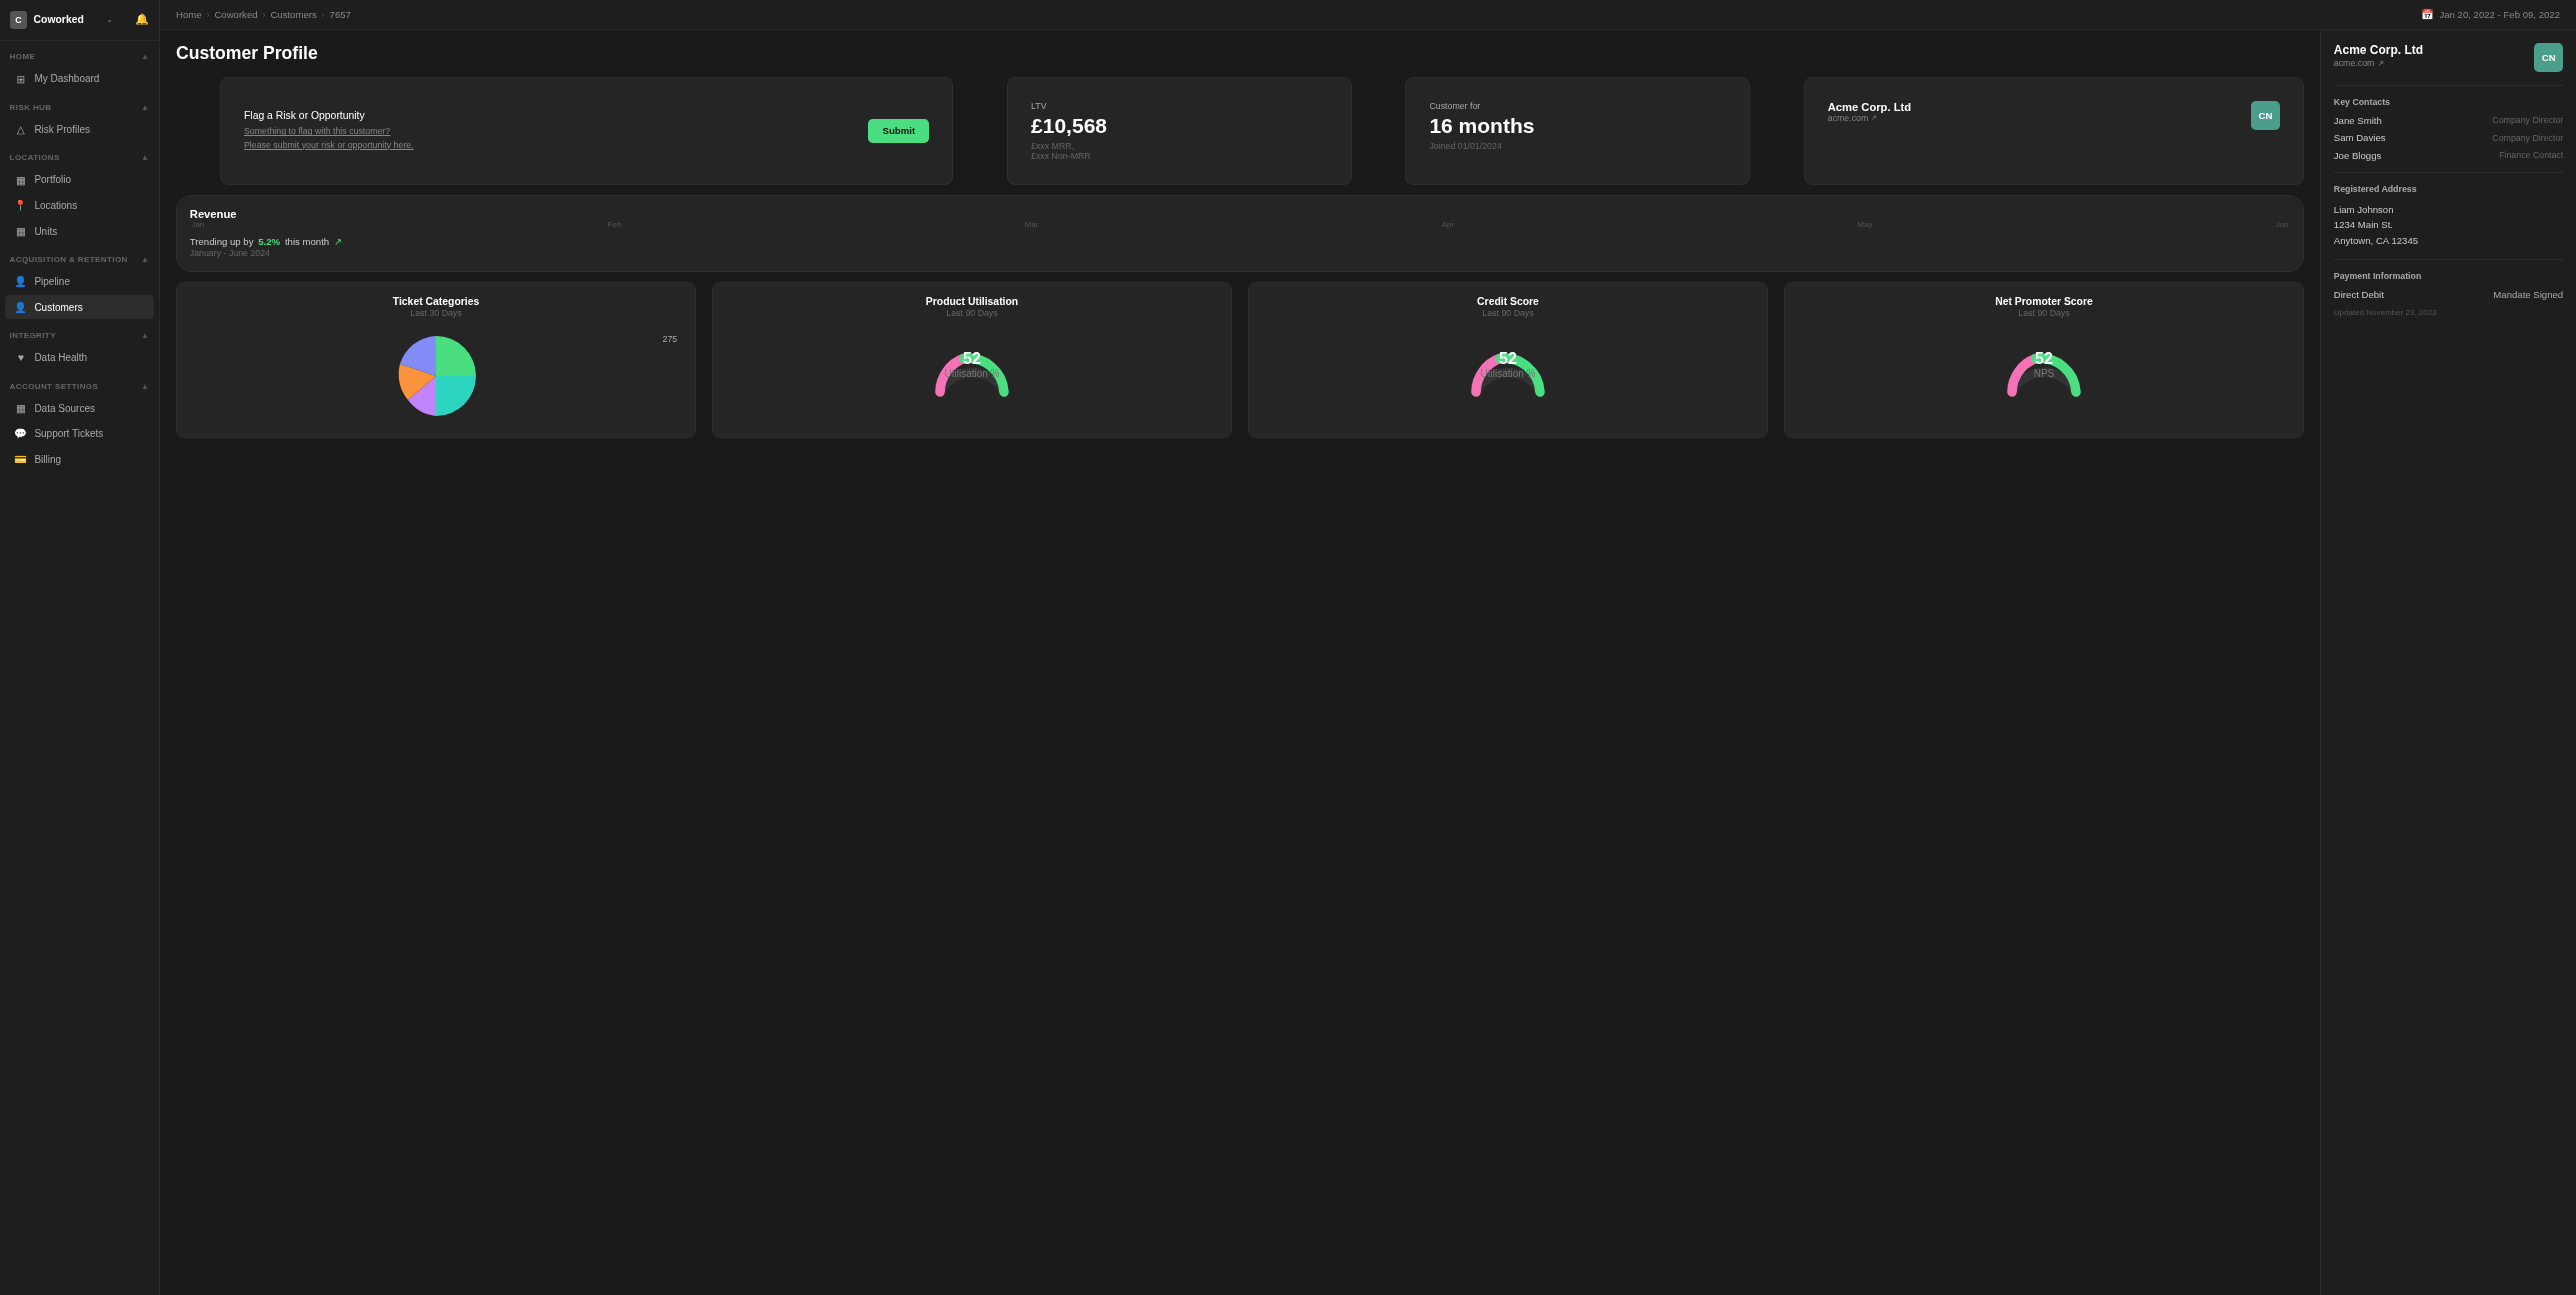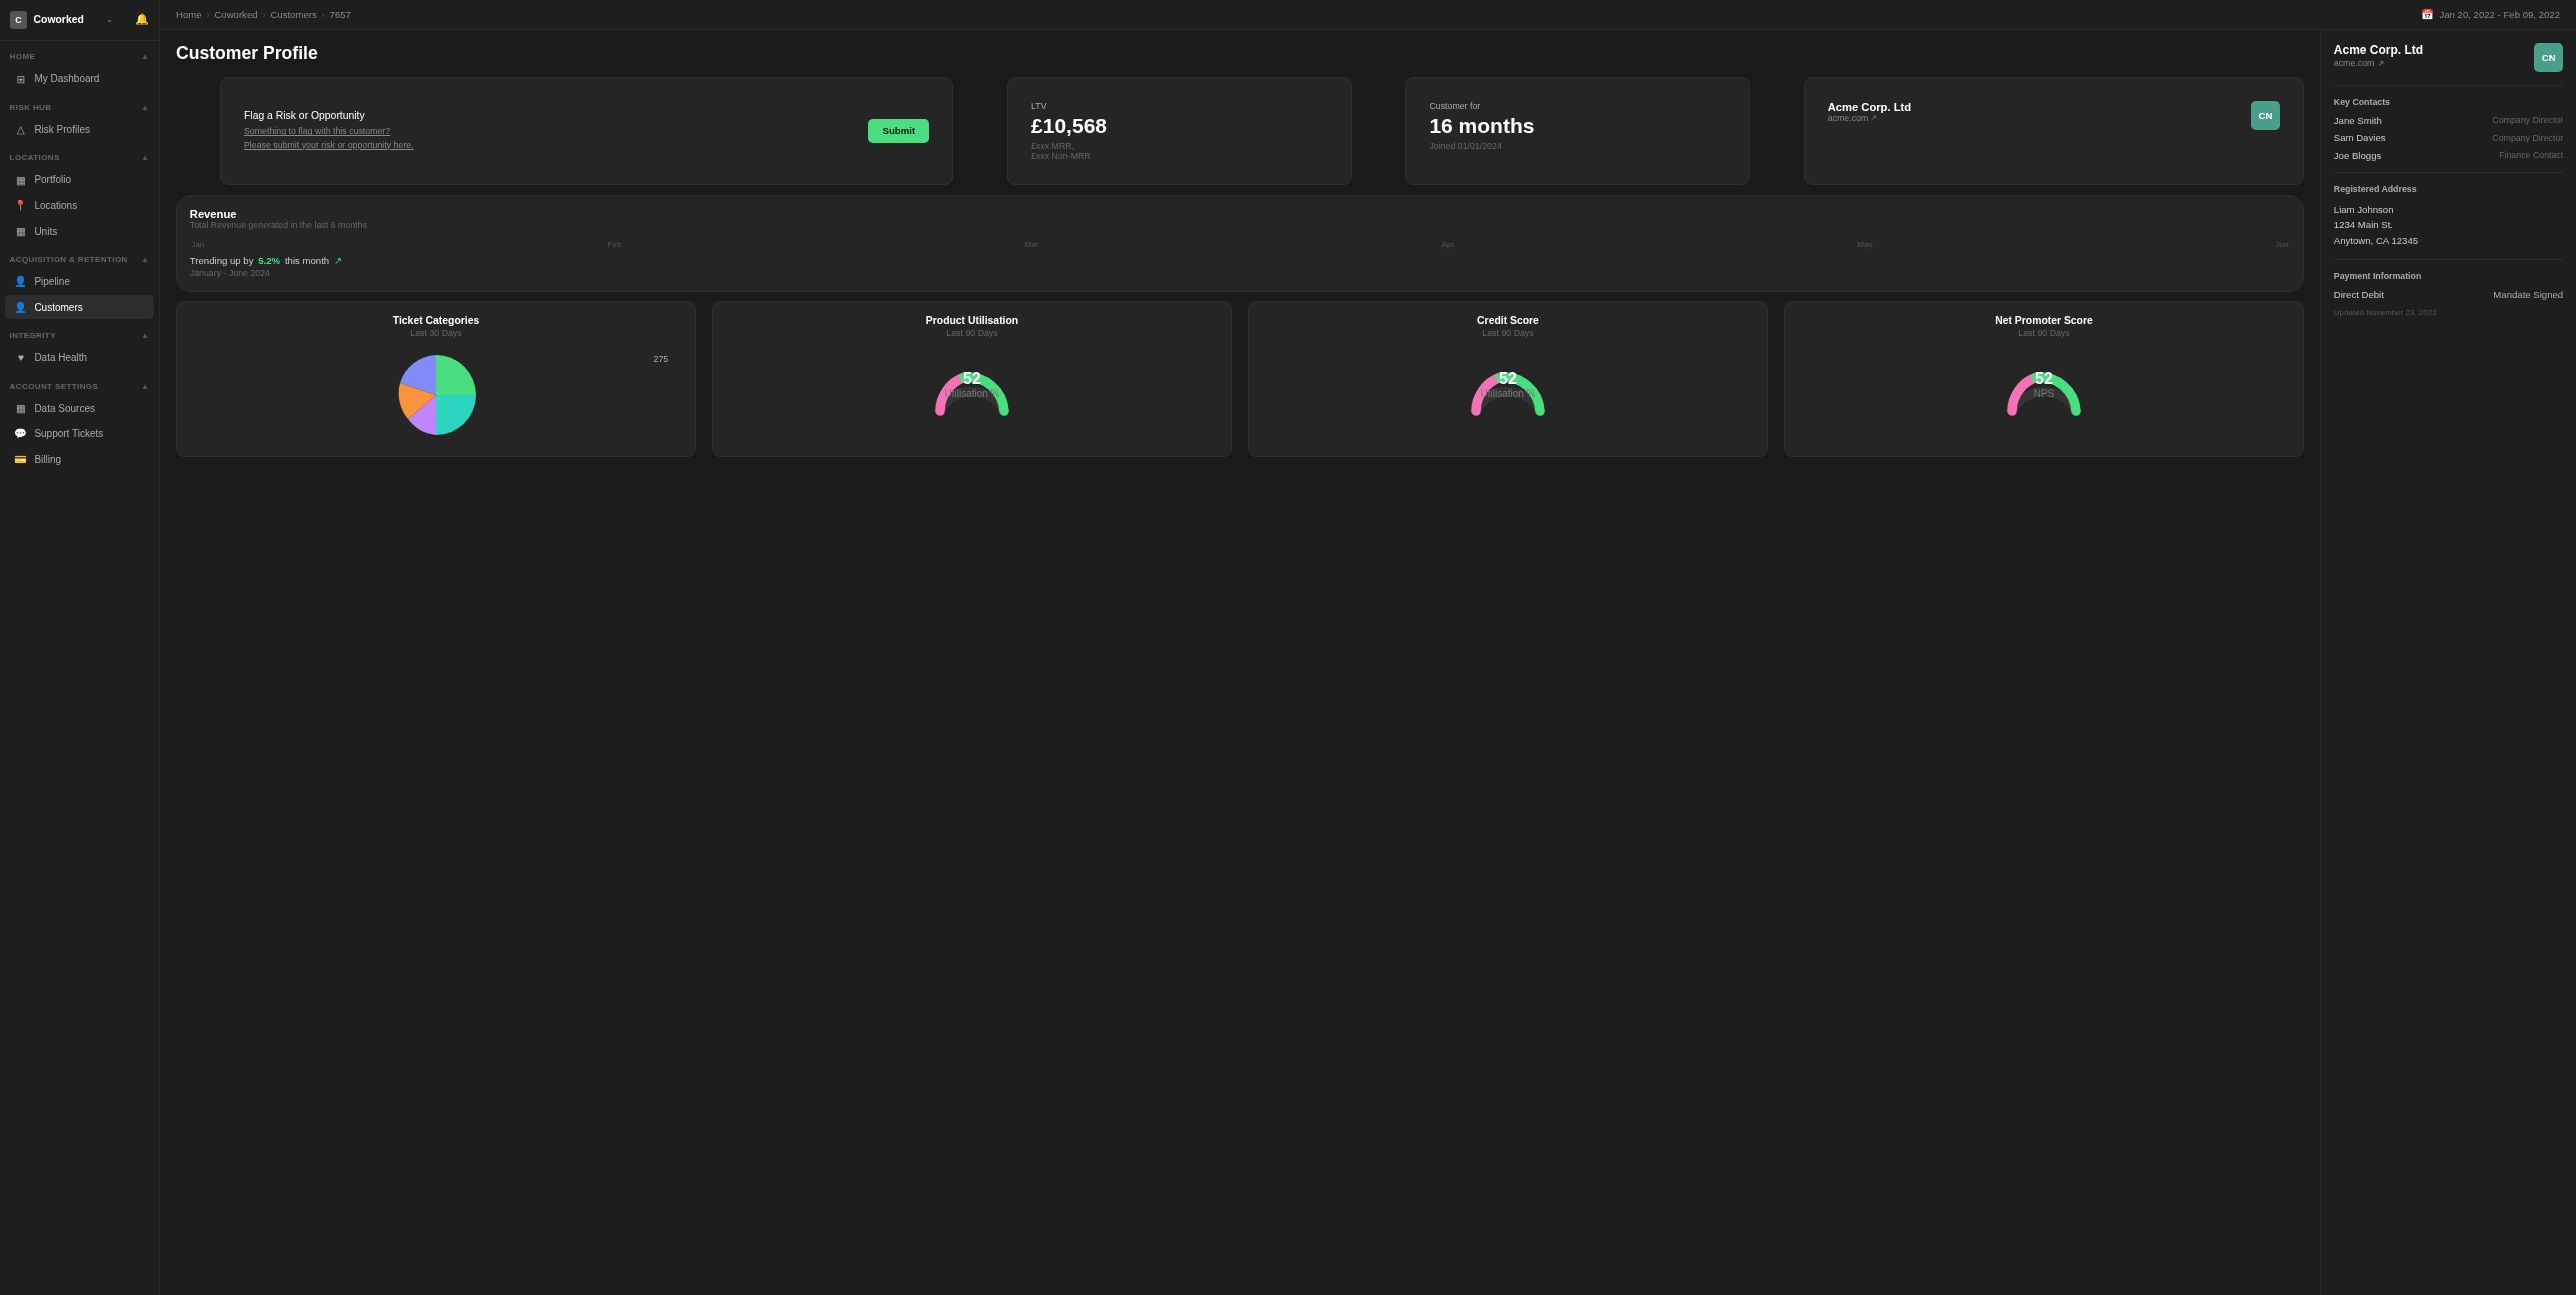--- a/index.html
+++ b/index.html
@@ -457,21 +457,20 @@
                 <span style="font-size:7.2px;">↗</span>
               </div>
             </div>
             <div class="company-avatar">CN</div>
           </div>
         </div>
       </div>
 
       <div class="revenue-card">
         <div class="revenue-title">Revenue</div>
-        <div class="revenue-sub">Total Revenue generated in the last 6 months</div>
         <div class="chart-labels-x">
           <span>Jan</span>
           <span>Feb</span>
           <span>Mar</span>
           <span>Apr</span>
           <span>May</span>
           <span>Jun</span>
         </div>
         <div class="trending-row">
           <span>Trending up by</span>
@@ -493,21 +492,21 @@
               <path d="M55,55 L55,5 A50,50 0 0,1 105,55 Z" fill="#4ade80"></path>
 
               <path d="M55,55 L105,55 A50,50 0 0,1 55,105 Z" fill="#2dd4bf"></path>
 
               <path d="M55,55 L55,105 A50,50 0 0,1 20,85 Z" fill="#c084fc"></path>
 
               <path d="M55,55 L20,85 A50,50 0 0,1 10,40 Z" fill="#fb923c"></path>
 
               <path d="M55,55 L10,40 A50,50 0 0,1 55,5 Z" fill="#818cf8"></path>
             </svg>
-            <span class="pie-label" style="position:absolute;top:6.4px;right:14px;font-size:8.8px;color:#aaa;">275</span>
+            <span class="pie-label" style="position:absolute;top:6.4px;right:5px;font-size:8.8px;color:#aaa;">275</span>
           </div>
         </div>
 
         <div class="metric-card">
           <div class="metric-card-title">Product Utilisation</div>
           <div class="metric-card-sub">Last 90 Days</div>
           <div class="donut-wrap" style="height:80px;">
             <svg width="88" height="64" viewBox="0 0 110 80">
 
               <path d="M15,70 A45,45 0 0,1 95,70" fill="none" stroke="#333" stroke-width="12" stroke-linecap="round"></path>

